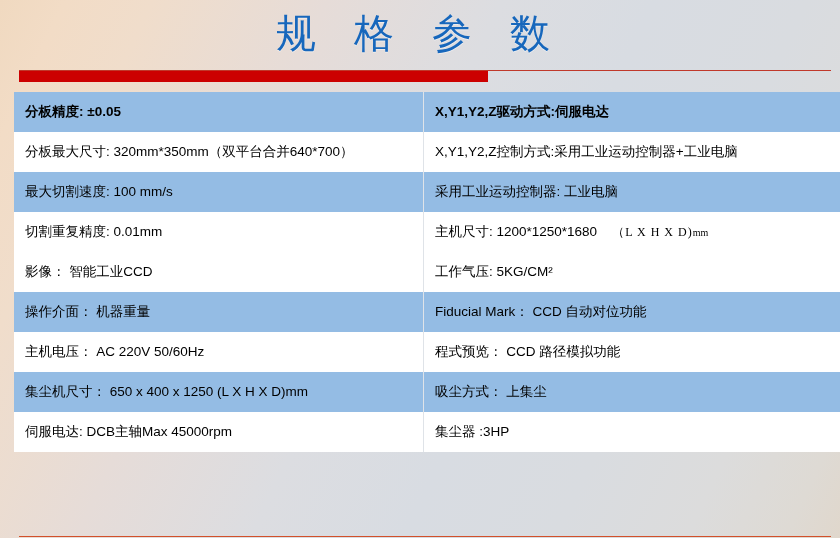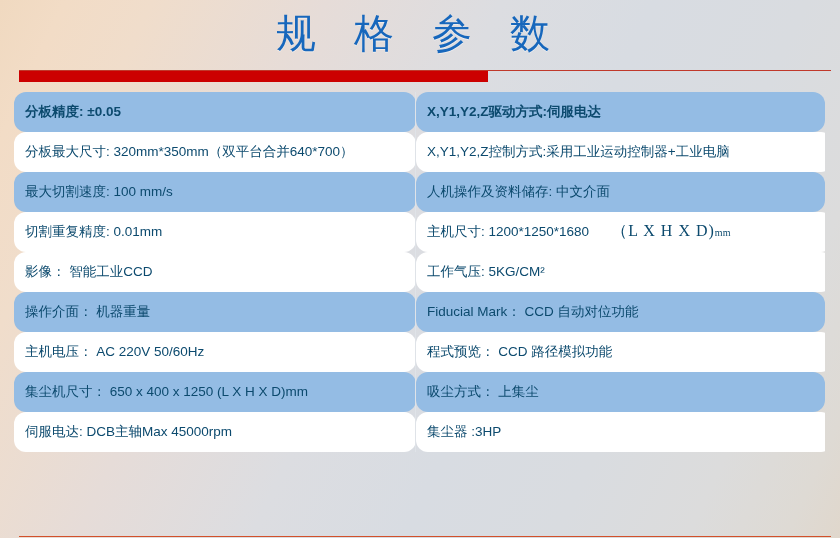--- a/index.html
+++ b/index.html
@@ -82,48 +82,46 @@
     left: 14px;
     top: 92px;
     width: 780px;
     border-collapse: collapse;
     table-layout: fixed;
   }
   #spec-table tr {
     height: 40px;
   }
   #spec-table td {
-    padding: 0 4px 0 11px;
+    padding: 0 12px 0 11px;
     font-size: 13.5px;
-    color: #0c4a6e;
+    color: #000000;
     vertical-align: middle;
     line-height: 18px;
     white-space: nowrap;
     overflow: hidden;
-    border-radius: 12px;
   }
   #spec-table td.col-left  { width: 386px; }
   #spec-table td.col-right { width: 394px; border-left: 1px solid #dfe3e8; }
 
   #spec-table tr.band-blue  td { background: #94bce4; }
   #spec-table tr.band-white td { background: #ffffff; }
 
   #spec-table tr.header-row td {
     font-weight: 700;
     font-size: 13.5px;
   }
 
   
   #spec-table tr.band-white td.col-right { box-shadow: 8px 0 0 #ffffff; }
 
   .mono-paren {
     font-family: "Liberation Serif", "DejaVu Serif", serif;
-    font-size: 16px;
+    font-size: 12px;
     letter-spacing: 1px;
-    margin-left: 7px;
   }
   .mm-small {
     font-family: "Liberation Serif", "DejaVu Serif", serif;
     font-size: 10px;
     vertical-align: baseline;
   }
 </style>
 </head>
 <body>
 
@@ -139,21 +137,21 @@
         <tr class="band-blue header-row">
           <td class="col-left">分板精度: ±0.05</td>
           <td class="col-right">X,Y1,Y2,Z驱动方式:伺服电达</td>
         </tr>
         <tr class="band-white">
           <td class="col-left">分板最大尺寸: 320mm*350mm（双平台合并640*700）</td>
           <td class="col-right">X,Y1,Y2,Z控制方式:采用工业运动控制器+工业电脑</td>
         </tr>
         <tr class="band-blue">
           <td class="col-left">最大切割速度: 100 mm/s</td>
-          <td class="col-right">人机操作及资料储存: 中文介面</td>
+          <td class="col-right">采用工业运动控制器: 工业电脑</td>
         </tr>
         <tr class="band-white">
           <td class="col-left">切割重复精度: 0.01mm</td>
           <td class="col-right"><span>主机尺寸: 1200*1250*1680</span>&nbsp;&nbsp;&nbsp;&nbsp;<span class="mono-paren">（L X H X D)</span><span class="mm-small">mm</span></td>
         </tr>
         <tr class="band-white">
           <td class="col-left">影像： 智能工业CCD</td>
           <td class="col-right">工作气压: 5KG/CM²</td>
         </tr>
         <tr class="band-blue">

